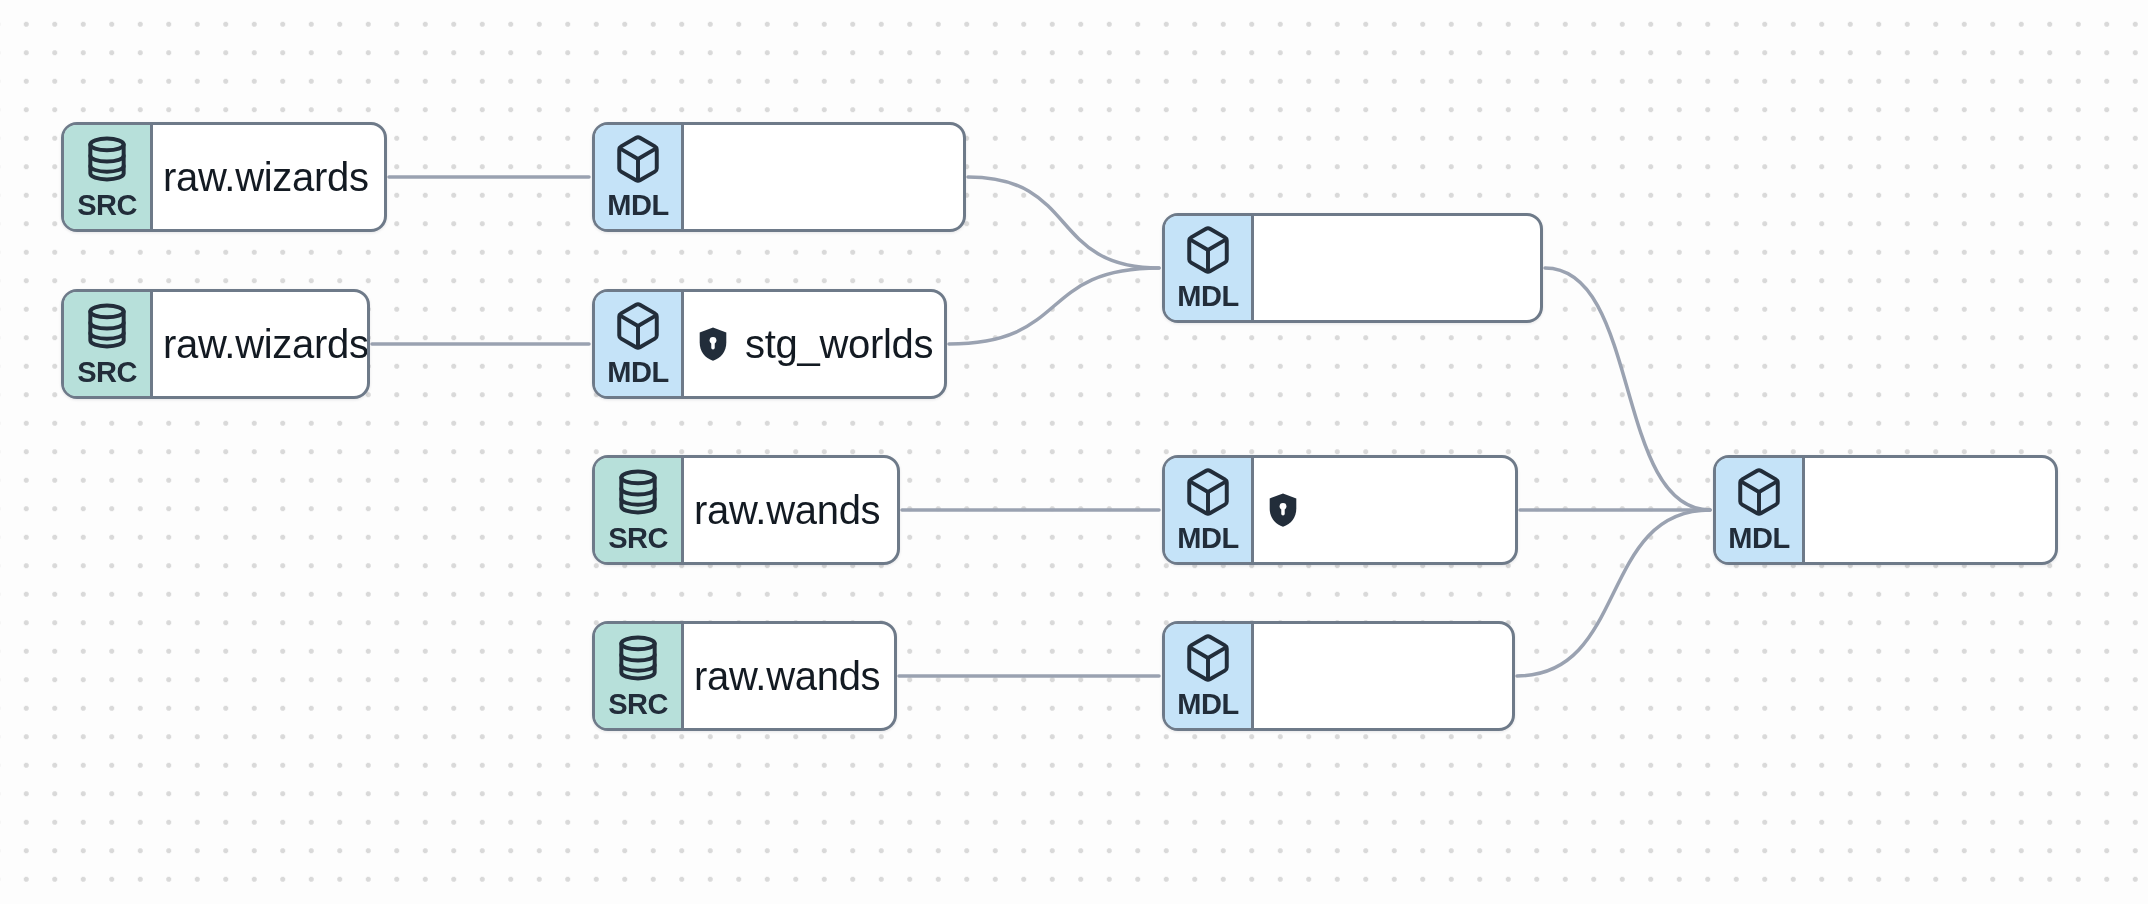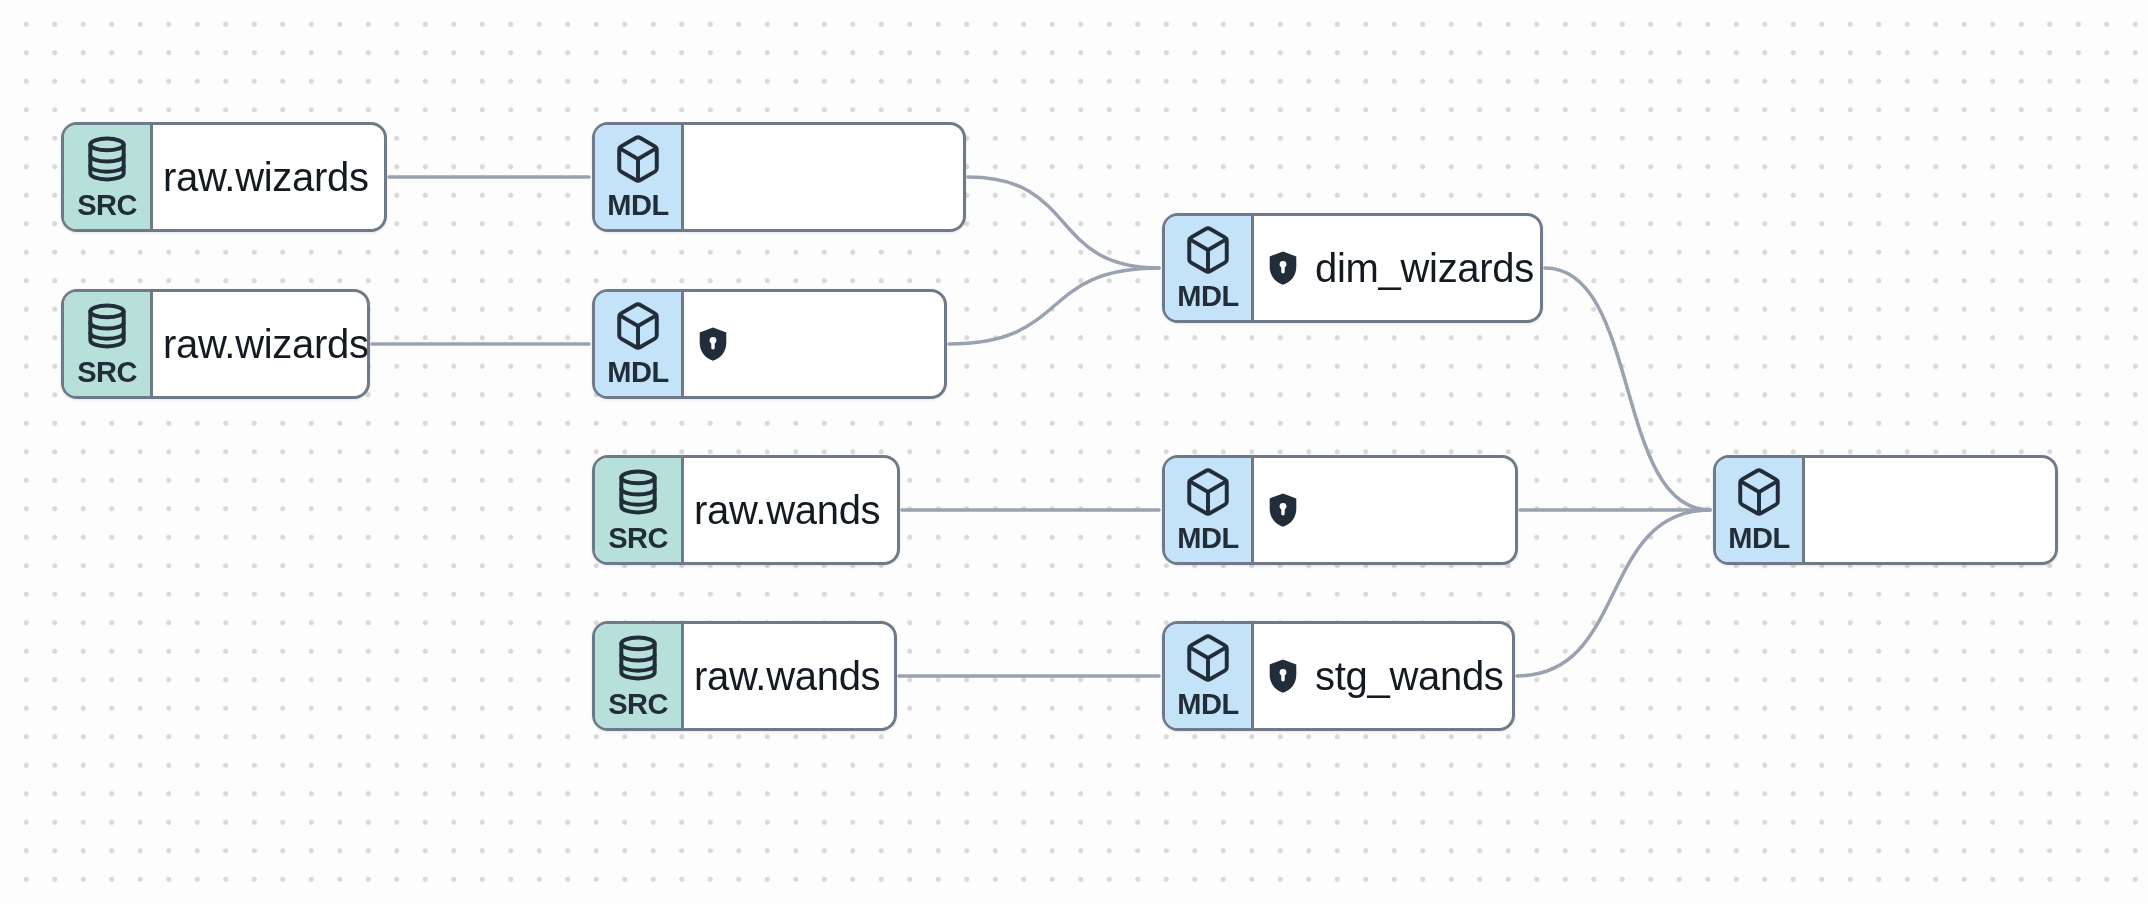--- a/index.html
+++ b/index.html
@@ -155,125 +155,106 @@
           <span class="badge-label">MDL</span>
         </div>
         <div class="node-body">
           <span class="shield">
             <svg viewBox="0 0 24 24">
               <path fill="#222d3a" d="M12 1.6 20.4 4.7v6.5c0 5.3-3.3 9.8-8.4 11.3C6.9 21 3.6 16.5 3.6 11.2V4.7z"></path>
               <circle cx="12" cy="9.7" r="2.15" fill="#ffffff"></circle>
               <rect x="10.9" y="10.6" width="2.2" height="4.8" rx="1.1" fill="#ffffff"></rect>
             </svg>
           </span>
+          <span class="node-label">stg_worlds</span>
         </div>
       </div>
       <div class="node" style="left:1162px;top:213px;width:381px;height:110px">
+        <div class="badge mdl">
+          <span class="badge-icon">
+            <svg viewBox="0 0 24 24" fill="none" stroke="currentColor" stroke-width="1.9" stroke-linecap="round" stroke-linejoin="round">
+              <path d="M21 16.5v-9a1.8 1.8 0 0 0-.9-1.56l-7.2-4.1a1.8 1.8 0 0 0-1.8 0l-7.2 4.1A1.8 1.8 0 0 0 3 7.5v9a1.8 1.8 0 0 0 .9 1.56l7.2 4.1a1.8 1.8 0 0 0 1.8 0l7.2-4.1a1.8 1.8 0 0 0 .9-1.56z"></path>
+              <path d="M3.3 6.9 12 12l8.7-5.1"></path>
+              <path d="M12 22.2V12"></path>
+            </svg>
+          </span>
+          <span class="badge-label">MDL</span>
+        </div>
+      </div>
+      <div class="node" style="left:592px;top:455px;width:308px;height:110px">
+        <div class="badge src">
+          <span class="badge-icon">
+            <svg viewBox="0 0 24 24" fill="none" stroke="currentColor" stroke-width="1.9" stroke-linecap="round" stroke-linejoin="round">
+              <ellipse cx="12" cy="5" rx="8" ry="2.8"></ellipse>
+              <path d="M4 5v14c0 1.55 3.58 2.8 8 2.8s8-1.25 8-2.8V5"></path>
+              <path d="M4 10.4c0 1.55 3.58 2.8 8 2.8s8-1.25 8-2.8"></path>
+              <path d="M4 15.3c0 1.55 3.58 2.8 8 2.8s8-1.25 8-2.8"></path>
+            </svg>
+          </span>
+          <span class="badge-label">SRC</span>
+        </div>
+        <div class="node-body">
+          <span class="node-label">raw.wands</span>
+        </div>
+      </div>
+      <div class="node" style="left:1162px;top:455px;width:356px;height:110px">
         <div class="badge mdl">
           <span class="badge-icon">
             <svg viewBox="0 0 24 24" fill="none" stroke="currentColor" stroke-width="1.9" stroke-linecap="round" stroke-linejoin="round">
               <path d="M21 16.5v-9a1.8 1.8 0 0 0-.9-1.56l-7.2-4.1a1.8 1.8 0 0 0-1.8 0l-7.2 4.1A1.8 1.8 0 0 0 3 7.5v9a1.8 1.8 0 0 0 .9 1.56l7.2 4.1a1.8 1.8 0 0 0 1.8 0l7.2-4.1a1.8 1.8 0 0 0 .9-1.56z"></path>
               <path d="M3.3 6.9 12 12l8.7-5.1"></path>
               <path d="M12 22.2V12"></path>
             </svg>
           </span>
           <span class="badge-label">MDL</span>
         </div>
         <div class="node-body">
           <span class="shield">
             <svg viewBox="0 0 24 24">
               <path fill="#222d3a" d="M12 1.6 20.4 4.7v6.5c0 5.3-3.3 9.8-8.4 11.3C6.9 21 3.6 16.5 3.6 11.2V4.7z"></path>
               <circle cx="12" cy="9.7" r="2.15" fill="#ffffff"></circle>
               <rect x="10.9" y="10.6" width="2.2" height="4.8" rx="1.1" fill="#ffffff"></rect>
             </svg>
           </span>
-          <span class="node-label">dim_wizards</span>
-        </div>
-      </div>
-      <div class="node" style="left:592px;top:455px;width:308px;height:110px">
+        </div>
+      </div>
+      <div class="node" style="left:1713px;top:455px;width:345px;height:110px">
+        <div class="badge mdl">
+          <span class="badge-icon">
+            <svg viewBox="0 0 24 24" fill="none" stroke="currentColor" stroke-width="1.9" stroke-linecap="round" stroke-linejoin="round">
+              <path d="M21 16.5v-9a1.8 1.8 0 0 0-.9-1.56l-7.2-4.1a1.8 1.8 0 0 0-1.8 0l-7.2 4.1A1.8 1.8 0 0 0 3 7.5v9a1.8 1.8 0 0 0 .9 1.56l7.2 4.1a1.8 1.8 0 0 0 1.8 0l7.2-4.1a1.8 1.8 0 0 0 .9-1.56z"></path>
+              <path d="M3.3 6.9 12 12l8.7-5.1"></path>
+              <path d="M12 22.2V12"></path>
+            </svg>
+          </span>
+          <span class="badge-label">MDL</span>
+        </div>
+      </div>
+      <div class="node" style="left:592px;top:621px;width:305px;height:110px">
         <div class="badge src">
           <span class="badge-icon">
             <svg viewBox="0 0 24 24" fill="none" stroke="currentColor" stroke-width="1.9" stroke-linecap="round" stroke-linejoin="round">
               <ellipse cx="12" cy="5" rx="8" ry="2.8"></ellipse>
               <path d="M4 5v14c0 1.55 3.58 2.8 8 2.8s8-1.25 8-2.8V5"></path>
               <path d="M4 10.4c0 1.55 3.58 2.8 8 2.8s8-1.25 8-2.8"></path>
               <path d="M4 15.3c0 1.55 3.58 2.8 8 2.8s8-1.25 8-2.8"></path>
             </svg>
           </span>
           <span class="badge-label">SRC</span>
         </div>
         <div class="node-body">
           <span class="node-label">raw.wands</span>
         </div>
       </div>
-      <div class="node" style="left:1162px;top:455px;width:356px;height:110px">
-        <div class="badge mdl">
-          <span class="badge-icon">
-            <svg viewBox="0 0 24 24" fill="none" stroke="currentColor" stroke-width="1.9" stroke-linecap="round" stroke-linejoin="round">
-              <path d="M21 16.5v-9a1.8 1.8 0 0 0-.9-1.56l-7.2-4.1a1.8 1.8 0 0 0-1.8 0l-7.2 4.1A1.8 1.8 0 0 0 3 7.5v9a1.8 1.8 0 0 0 .9 1.56l7.2 4.1a1.8 1.8 0 0 0 1.8 0l7.2-4.1a1.8 1.8 0 0 0 .9-1.56z"></path>
-              <path d="M3.3 6.9 12 12l8.7-5.1"></path>
-              <path d="M12 22.2V12"></path>
-            </svg>
-          </span>
-          <span class="badge-label">MDL</span>
-        </div>
-        <div class="node-body">
-          <span class="shield">
-            <svg viewBox="0 0 24 24">
-              <path fill="#222d3a" d="M12 1.6 20.4 4.7v6.5c0 5.3-3.3 9.8-8.4 11.3C6.9 21 3.6 16.5 3.6 11.2V4.7z"></path>
-              <circle cx="12" cy="9.7" r="2.15" fill="#ffffff"></circle>
-              <rect x="10.9" y="10.6" width="2.2" height="4.8" rx="1.1" fill="#ffffff"></rect>
-            </svg>
-          </span>
-        </div>
-      </div>
-      <div class="node" style="left:1713px;top:455px;width:345px;height:110px">
-        <div class="badge mdl">
-          <span class="badge-icon">
-            <svg viewBox="0 0 24 24" fill="none" stroke="currentColor" stroke-width="1.9" stroke-linecap="round" stroke-linejoin="round">
-              <path d="M21 16.5v-9a1.8 1.8 0 0 0-.9-1.56l-7.2-4.1a1.8 1.8 0 0 0-1.8 0l-7.2 4.1A1.8 1.8 0 0 0 3 7.5v9a1.8 1.8 0 0 0 .9 1.56l7.2 4.1a1.8 1.8 0 0 0 1.8 0l7.2-4.1a1.8 1.8 0 0 0 .9-1.56z"></path>
-              <path d="M3.3 6.9 12 12l8.7-5.1"></path>
-              <path d="M12 22.2V12"></path>
-            </svg>
-          </span>
-          <span class="badge-label">MDL</span>
-        </div>
-      </div>
-      <div class="node" style="left:592px;top:621px;width:305px;height:110px">
-        <div class="badge src">
-          <span class="badge-icon">
-            <svg viewBox="0 0 24 24" fill="none" stroke="currentColor" stroke-width="1.9" stroke-linecap="round" stroke-linejoin="round">
-              <ellipse cx="12" cy="5" rx="8" ry="2.8"></ellipse>
-              <path d="M4 5v14c0 1.55 3.58 2.8 8 2.8s8-1.25 8-2.8V5"></path>
-              <path d="M4 10.4c0 1.55 3.58 2.8 8 2.8s8-1.25 8-2.8"></path>
-              <path d="M4 15.3c0 1.55 3.58 2.8 8 2.8s8-1.25 8-2.8"></path>
-            </svg>
-          </span>
-          <span class="badge-label">SRC</span>
-        </div>
-        <div class="node-body">
-          <span class="node-label">raw.wands</span>
-        </div>
-      </div>
       <div class="node" style="left:1162px;top:621px;width:353px;height:110px">
         <div class="badge mdl">
           <span class="badge-icon">
             <svg viewBox="0 0 24 24" fill="none" stroke="currentColor" stroke-width="1.9" stroke-linecap="round" stroke-linejoin="round">
               <path d="M21 16.5v-9a1.8 1.8 0 0 0-.9-1.56l-7.2-4.1a1.8 1.8 0 0 0-1.8 0l-7.2 4.1A1.8 1.8 0 0 0 3 7.5v9a1.8 1.8 0 0 0 .9 1.56l7.2 4.1a1.8 1.8 0 0 0 1.8 0l7.2-4.1a1.8 1.8 0 0 0 .9-1.56z"></path>
               <path d="M3.3 6.9 12 12l8.7-5.1"></path>
               <path d="M12 22.2V12"></path>
             </svg>
           </span>
           <span class="badge-label">MDL</span>
-        </div>
-        <div class="node-body">
-          <span class="shield">
-            <svg viewBox="0 0 24 24">
-              <path fill="#222d3a" d="M12 1.6 20.4 4.7v6.5c0 5.3-3.3 9.8-8.4 11.3C6.9 21 3.6 16.5 3.6 11.2V4.7z"></path>
-              <circle cx="12" cy="9.7" r="2.15" fill="#ffffff"></circle>
-              <rect x="10.9" y="10.6" width="2.2" height="4.8" rx="1.1" fill="#ffffff"></rect>
-            </svg>
-          </span>
-          <span class="node-label">stg_wands</span>
         </div>
       </div>
     </div>
 </div>
 
 </body></html>

